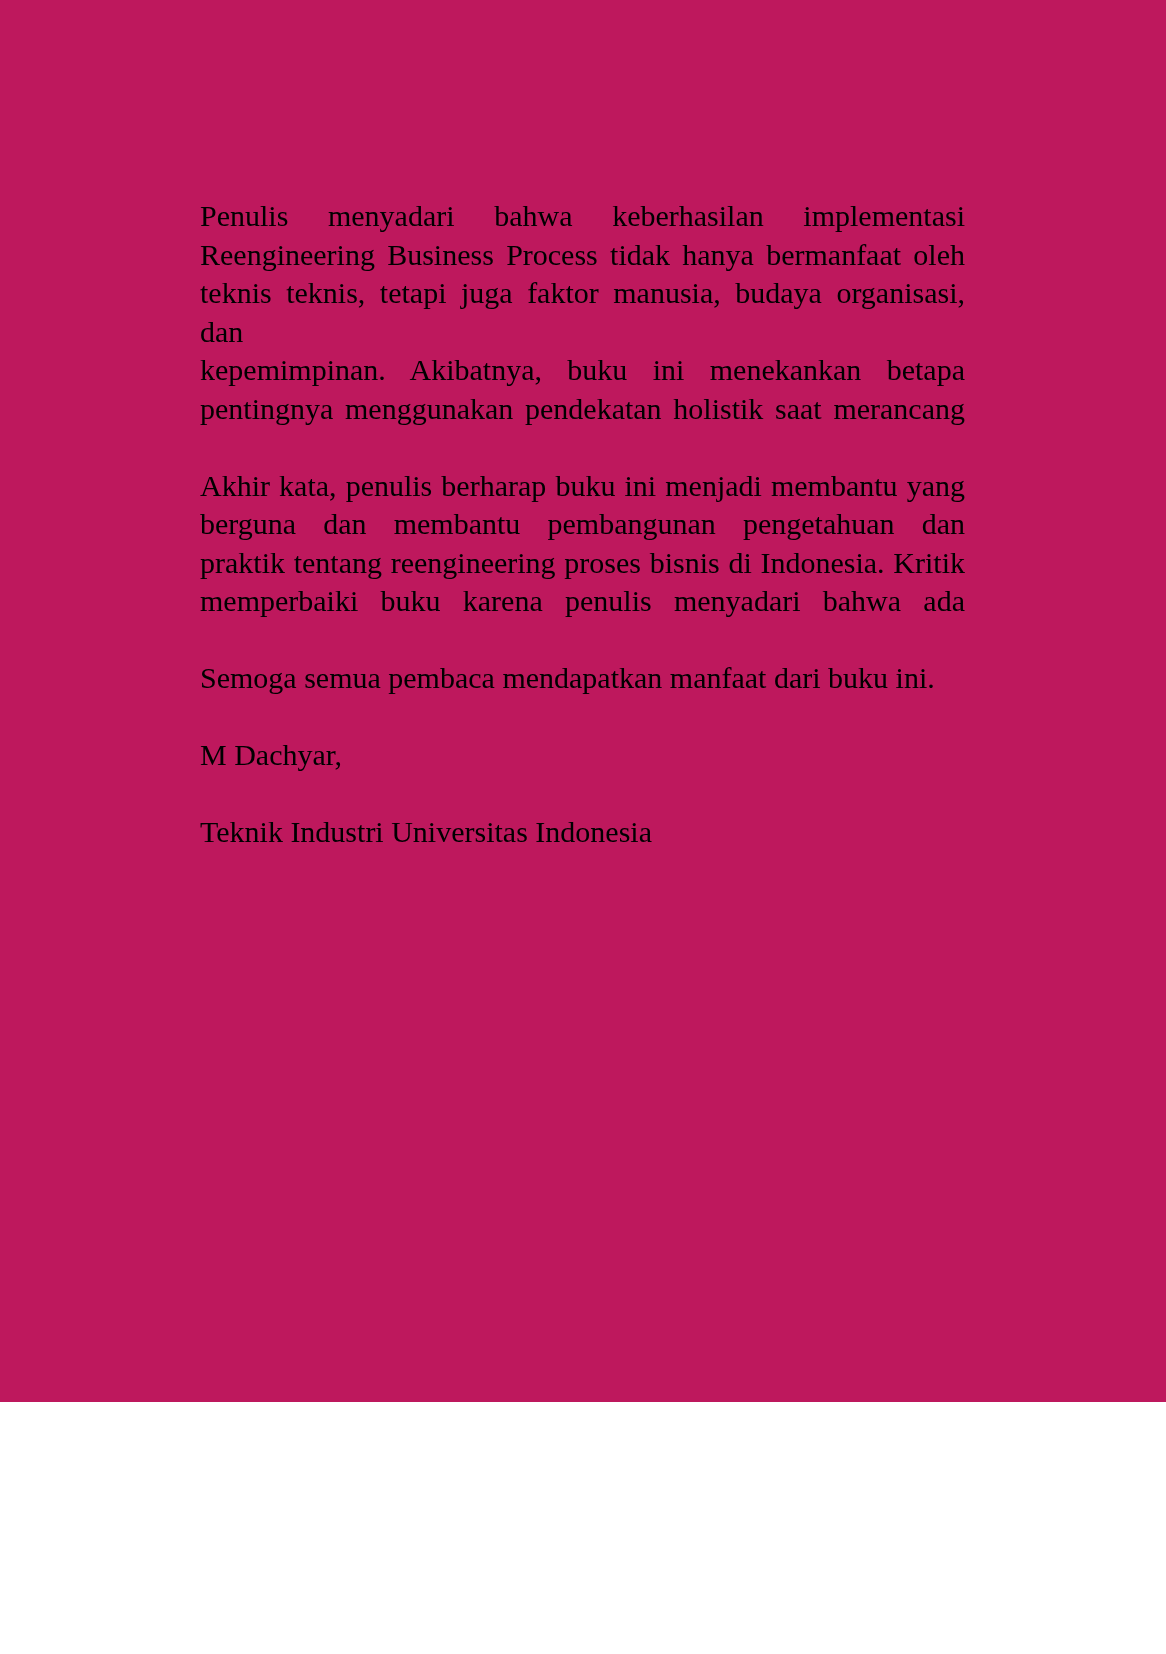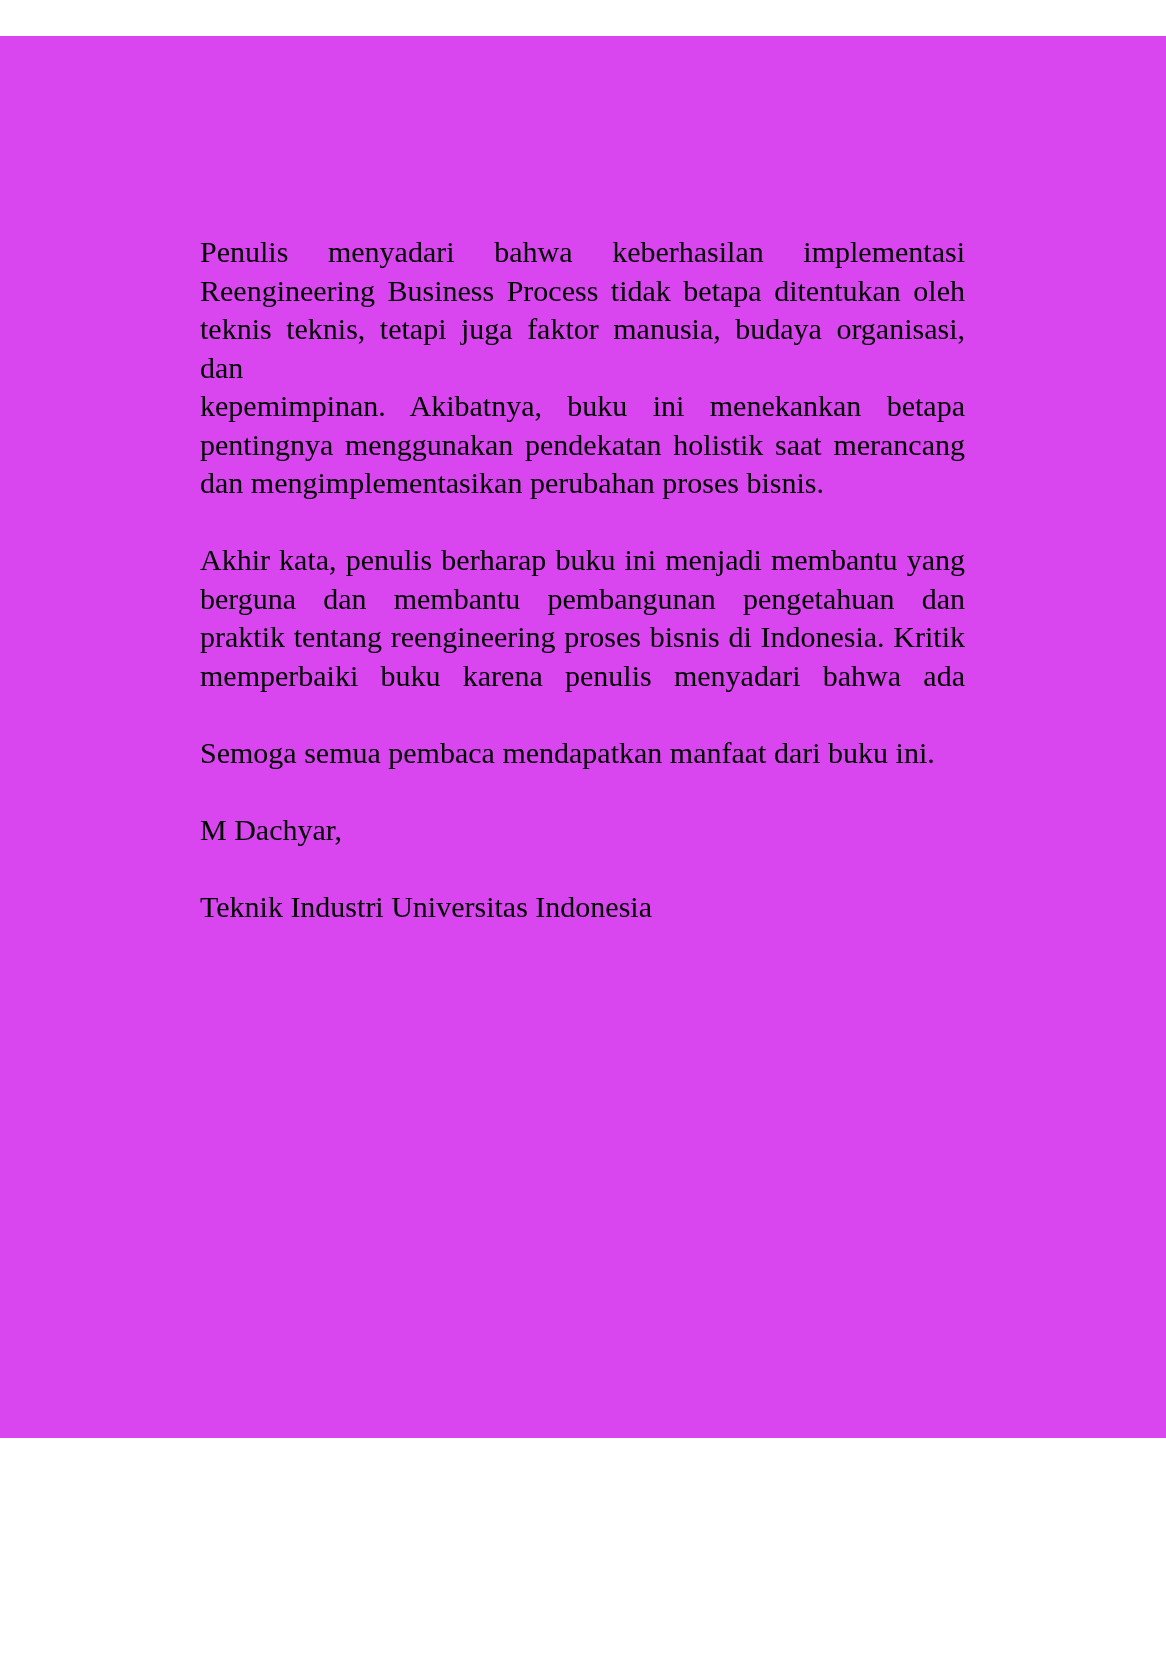--- a/index.html
+++ b/index.html
@@ -4,25 +4,24 @@
 <style>
   html, body {
     margin: 0;
     padding: 0;
     background: #ffffff;
   }
   .page {
     position: relative;
     width: 1166px;
     height: 1402px;
-    background: #d946ef;
+    background: #be185d;
     overflow: hidden;
     font-family: "Liberation Serif", "DejaVu Serif", serif;
     color: #000000;
-    margin-top: 36px;
   }
   .text-block {
     position: absolute;
     left: 200px;
     top: 197px;
     width: 765px;
     font-size: 30px;
     line-height: 38.5px;
     color: #000000;
   }
@@ -61,25 +60,24 @@
   }
 </style>
 </head>
 <body>
 
 <div class="page">
 
   <div class="text-block">
       <div class="paragraph">
         <div class="line just">Penulis menyadari bahwa keberhasilan implementasi</div>
-        <div class="line just">Reengineering Business Process tidak betapa ditentukan oleh</div>
+        <div class="line just">Reengineering Business Process tidak hanya bermanfaat oleh</div>
         <div class="line just">teknis teknis, tetapi juga faktor manusia, budaya organisasi, dan</div>
         <div class="line just">kepemimpinan. Akibatnya, buku ini menekankan betapa</div>
         <div class="line just">pentingnya menggunakan pendekatan holistik saat merancang</div>
-        <div class="line">dan mengimplementasikan perubahan proses bisnis.</div>
       </div>
       <div class="paragraph">
         <div class="line just">Akhir kata, penulis berharap buku ini menjadi membantu yang</div>
         <div class="line just">berguna dan membantu pembangunan pengetahuan dan</div>
         <div class="line just">praktik tentang reengineering proses bisnis di Indonesia. Kritik</div>
         <div class="line just">memperbaiki buku karena penulis menyadari bahwa ada</div>
       </div>
       <div class="paragraph">
         <div class="line">Semoga semua pembaca mendapatkan manfaat dari buku ini.</div>
       </div>

